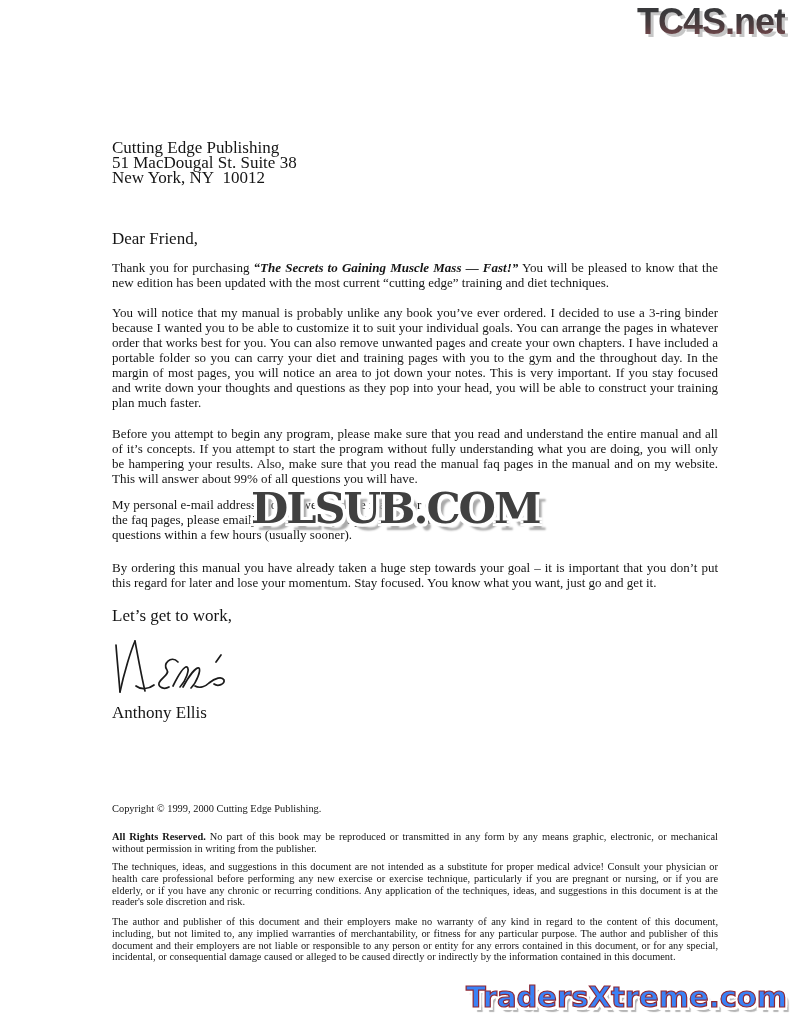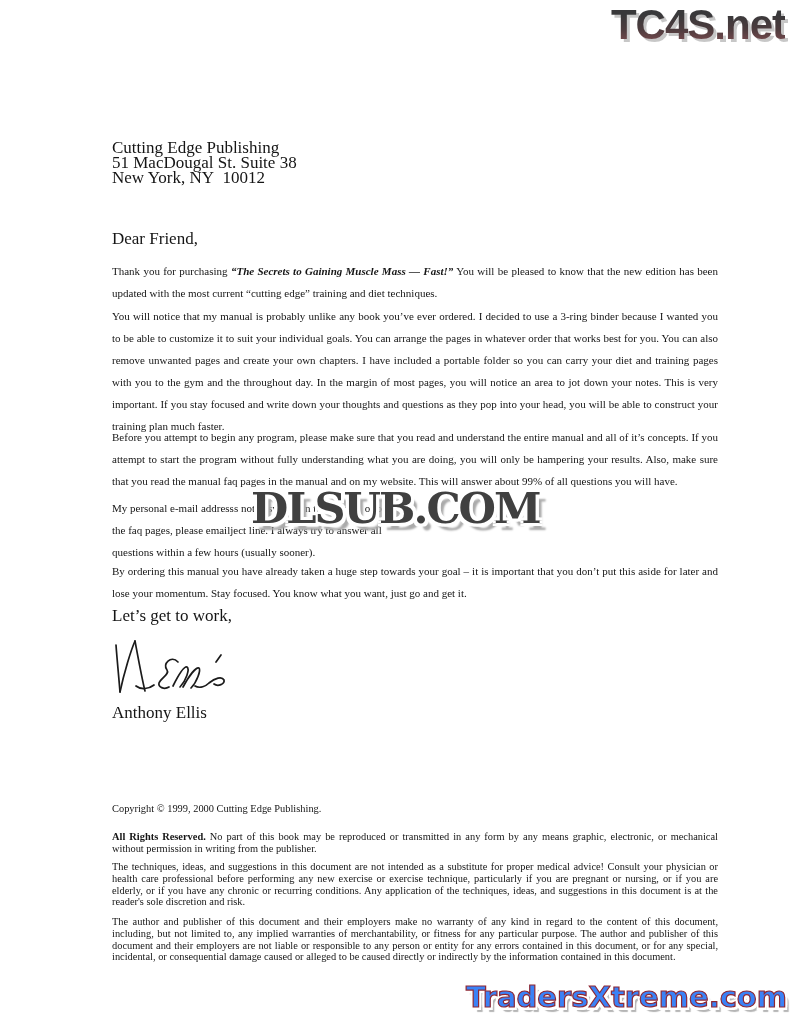--- a/index.html
+++ b/index.html
@@ -6,21 +6,21 @@
   .page{
     position:relative;
     width:791px;height:1024px;
     background:#ffffff;
     overflow:hidden;
     font-family:"Liberation Serif","DejaVu Serif",serif;
     color:#151515;
   }
   
   .blk{position:absolute;left:112px;width:606px;margin:0;}
-  .body-text{font-size:11px;line-height:22px;text-align:justify;font-family:Liberation Serif, serif;}
+  .body-text{font-size:13px;line-height:15px;text-align:justify;font-family:Liberation Serif, serif;}
   .plain{font-size:17px;line-height:15px;}
 
   .address{top:140px;}
   .salutation{top:231px;}
   .p1{top:260px;}
   .p2{top:305px;}
   .p3{top:426px;}
   .p4{top:497px;}
   .p4 .jline{display:flex;justify-content:flex-start;}
   .p5{top:560px;}
@@ -32,21 +32,21 @@
   .foot{font-size:10.4px;line-height:11.8px;text-align:justify;}
   .copyright{top:803px;text-align:left;}
   .rights{top:831px;}
   .medical{top:861px;}
   .warranty{top:916px;}
 
   
   .wm-top{
     position:absolute;top:4px;right:6px;
     font-family:"Liberation Sans","DejaVu Sans",sans-serif;
-    font-weight:bold;font-size:42px;letter-spacing:-1px;line-height:1;
+    font-weight:bold;font-size:36px;letter-spacing:-1px;line-height:1;
     background:linear-gradient(180deg,#39393b 25%,#4c3c3e 60%,#7d4b4f 95%);
     -webkit-background-clip:text;background-clip:text;color:transparent;
     filter:drop-shadow(3px 3px 0px #c7c7c7);
   }
   
   .wm-mid{
     position:absolute;left:251px;top:487px;
     font-family:"DejaVu Serif","Liberation Serif",serif;
     font-weight:bold;font-size:43px;letter-spacing:-2px;line-height:1;
     transform:scaleY(0.98);
@@ -99,21 +99,21 @@
     </div>
     <div class="jline">
       <span>the faq pages, please email</span>
       <span>ject line.  I always try to answer all</span>
     </div>
     <div>questions within a few hours (usually sooner).</div>
   </div>
 
   <div class="wm-mid">DLSUB.COM</div>
 
-  <p class="blk p5 body-text">By ordering this manual you have already taken a huge step towards your goal – it is important that you don’t put this aside for later and lose your momentum.  Stay focused.  You know what you want, just go and get it.</p>
+  <p class="blk p5 body-text">By ordering this manual you have already taken a huge step towards your goal – it is important that you don’t put this regard for later and lose your momentum.  Stay focused.  You know what you want, just go and get it.</p>
 
   <div class="blk closing plain">Let’s get to work,</div>
 
   <svg class="signature" width="145" height="64" viewBox="0 0 145 64" fill="none" stroke="#1b1b1b" stroke-width="1.7" stroke-linecap="round">
     <path d="M8,9 C9,23 11,43 12,56"></path>
     <path d="M12,56 C16,37 23,14 27,5"></path>
     <path d="M27,5 C30,21 34,43 37,55"></path>
     <path d="M28,50 C33,54 41,53 46,49"></path>
     <path d="M70,26 C63,19 54,28 59,34 C62,38 53,42 51,47 C50,51 56,54 61,51"></path>
     <path d="M65,50 C70,40 76,30 79,31 C82,33 78,45 72,51"></path>

